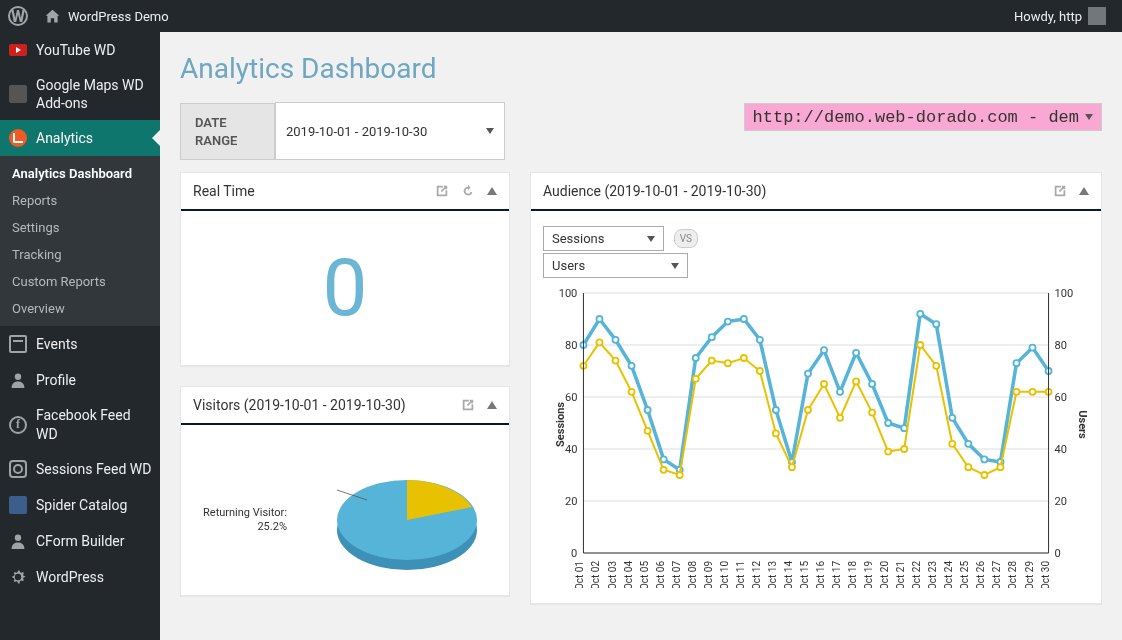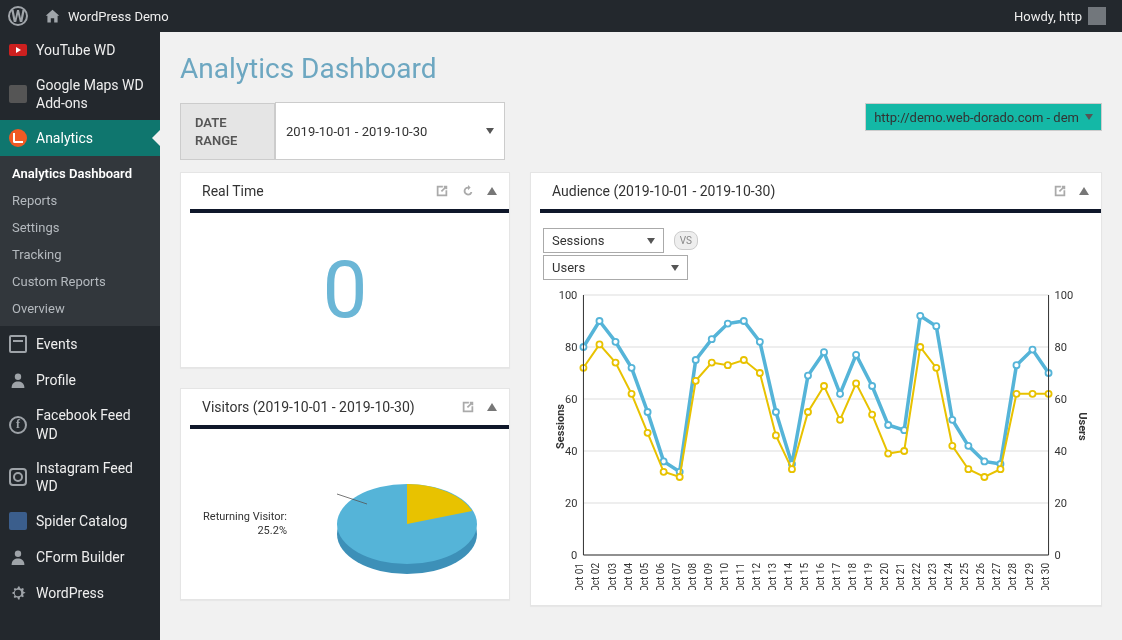--- a/index.html
+++ b/index.html
@@ -39,29 +39,29 @@
 .ico-gear { width: 16px; height: 16px; fill: #9ea3a8; }
 
 
 .content { position: absolute; left: 160px; top: 32px; right: 0; bottom: 0; padding: 10px 20px; overflow: hidden; }
 .page-title { font-size: 28px; font-weight: 400; color: #6da7c1; margin: 10px 0 18px; }
 
 .range-bar { display: flex; align-items: flex-start; justify-content: space-between; margin-bottom: 12px; }
 .range-left { display: flex; flex-direction: row; gap: 0; }
 .range-label-box { background: #e5e5e5; border: 1px solid #ccc; padding: 10px 14px; font-size: 13px; color: #555; font-weight: 600; line-height: 1.35; width: 95px; }
 .range-picker { background: #fff; border: 1px solid #ccc; padding: 5px 10px; font-size: 13px; display: flex; align-items: center; gap: 8px; cursor: pointer; width: 230px; justify-content: space-between; margin-top: -1px; }
-.site-select { background: #14b8a6; border: 1px solid #ccc; padding: 5px 8px; font-size: 13px; display: flex; align-items: center; gap: 6px; cursor: pointer; height: 28px; }
+.site-select { background: #f9a8d4; border: 1px solid #ccc; padding: 5px 8px; font-size: 17px; display: flex; align-items: center; gap: 6px; cursor: pointer; height: 28px; font-family: Liberation Mono, monospace; }
 .caret-d { width: 0; height: 0; border-left: 4px solid transparent; border-right: 4px solid transparent; border-top: 6px solid #555; }
 
 .panels { display: flex; gap: 20px; align-items: flex-start; }
 .left-col { width: 330px; display: flex; flex-direction: column; gap: 20px; }
 .right-col { flex: 1; }
 
 .panel { background: #fff; border: 1px solid #e5e5e5; box-shadow: 0 1px 1px rgba(0,0,0,.04); }
-.panel-hd { display: flex; align-items: center; justify-content: space-between; padding: 10px 12px; border-bottom: 4px solid #0f172a; margin-left: 9px; }
+.panel-hd { display: flex; align-items: center; justify-content: space-between; padding: 10px 12px; border-bottom: 2px solid #0f172a; }
 .panel-title { font-size: 14px; color: #333; font-weight: 400; }
 .panel-actions { display: flex; gap: 12px; align-items: center; }
 .act-ico { width: 14px; height: 14px; cursor: pointer; color: #aaa; }
 .act-ico.tri { width: 0; height: 0; border-left: 5px solid transparent; border-right: 5px solid transparent; border-bottom: 8px solid #777; }
 .panel-bd { padding: 15px 12px; }
 
 .big-num { font-size: 80px; font-weight: 400; color: #6bb6d6; text-align: center; padding: 15px 0; }
 
 .metric-group { display: flex; flex-direction: column; gap: 2px; width: 155px; margin-bottom: 10px; }
 .metric-row { display: flex; align-items: center; gap: 6px; }
@@ -146,21 +146,21 @@
   <div class="menu-item">
     <span class="menu-icon">
         <span class="ico-fb">f</span>
       </span>
     <span>Facebook Feed WD</span>
   </div>
   <div class="menu-item">
     <span class="menu-icon">
         <span class="ico-ig"></span>
       </span>
-    <span>Instagram Feed WD</span>
+    <span>Sessions Feed WD</span>
   </div>
   <div class="menu-item">
     <span class="menu-icon">
         <span class="ico-sq"></span>
       </span>
     <span>Spider Catalog</span>
   </div>
   <div class="menu-item">
     <span class="menu-icon">
         <svg class="ico-person" viewBox="0 0 20 20">

